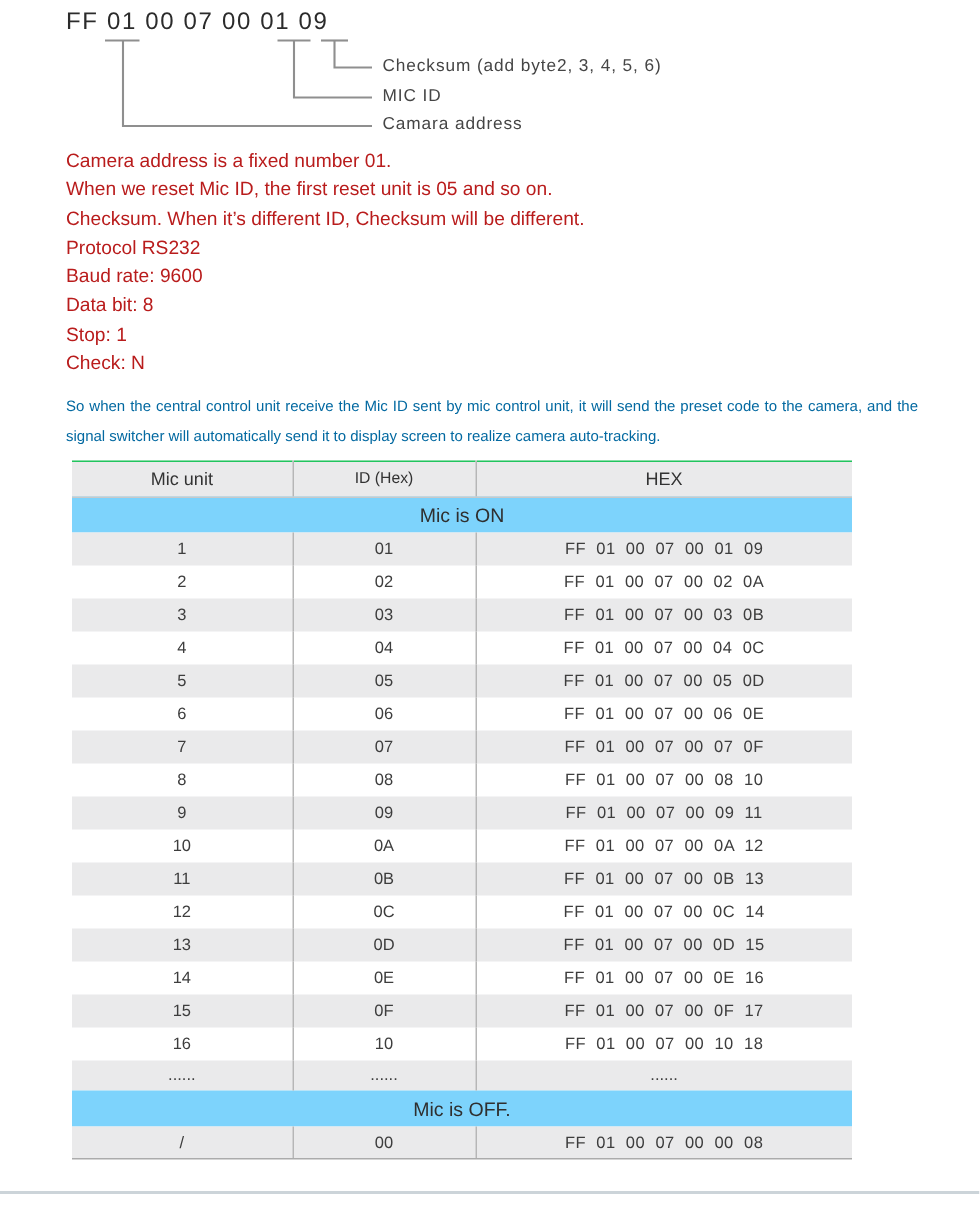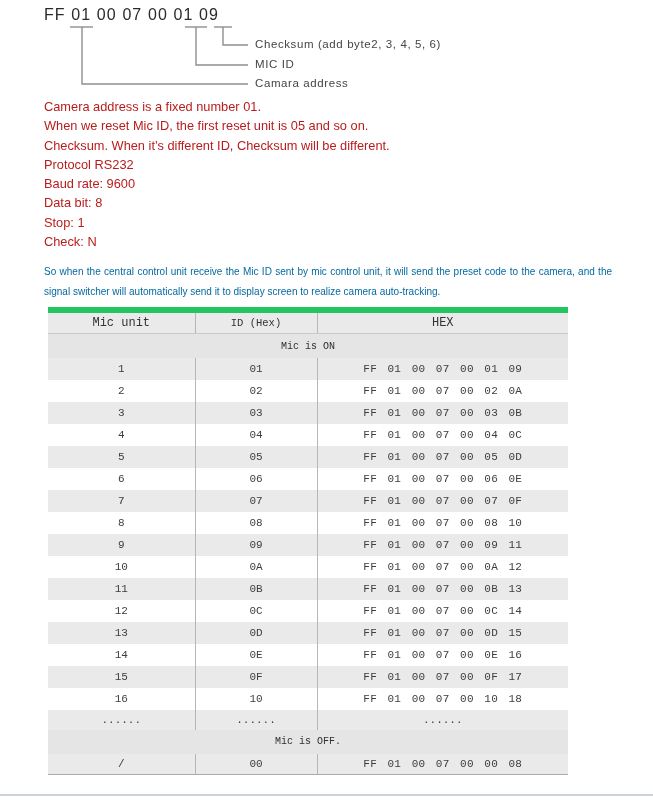--- a/index.html
+++ b/index.html
@@ -25,33 +25,33 @@
   
   .notes { margin:1px 0 0 44px; font-size:12.8px; line-height:19.3px; color:#b91c1c; }
   
   .para {
     margin:11px 41px 0 44px; text-align:justify; font-size:10px;
     line-height:19.3px; color:#0369a1;
   }
   
   table.mic-table {
     margin:6px 0 0 48px; width:520px; border-collapse:collapse;
-    table-layout:fixed; border-top:6px solid #22c55e;font-family:Liberation Mono, monospace;
+    table-layout:fixed; border-top:1px solid #22c55e;
   }
   .mic-table col.c1 { width:147px; }
   .mic-table col.c2 { width:122px; }
   .mic-table col.c3 { width:251px; }
   .mic-table td, .mic-table th {
     text-align:center; vertical-align:middle; font-weight:normal;
     font-size:11px; color:#3d3d3d; padding:0;
   }
   .mic-table tr.hdr th { height:24px; background:var(--row-grey,#eaeaea);
     border-bottom:1px solid #c9c9c9; font-size:12px; color:#333; }
   .mic-table tr.hdr th:nth-child(2) { font-size:10.5px; }
-  .mic-table tr.span-row td { height:24px; background:#e5e5e5; font-size:10px; color:#2f2f2f; }
+  .mic-table tr.span-row td { height:24px; background:#7dd3fc; font-size:13px; color:#2f2f2f; }
   .mic-table tr.data-row td { height:22px; }
   .mic-table tr.dots-row td { height:20px; }
   .mic-table tr.last-row td { height:21px; border-bottom:1px solid #ababab; }
   .mic-table tr.grey td { background:var(--row-grey,#eaeaea); }
   .mic-table tr.cols td + td, .mic-table tr.hdr th + th { border-left:1px solid #b6b6b6;text-align:center; }
   .mic-table td.hexcell { letter-spacing:0.3px; word-spacing:3.5px; }
   
   .bottom-rule { position:absolute; left:0; top:794px; width:653px; height:2px;
     background:var(--rule-color,#ccd4d9); }
 </style>

